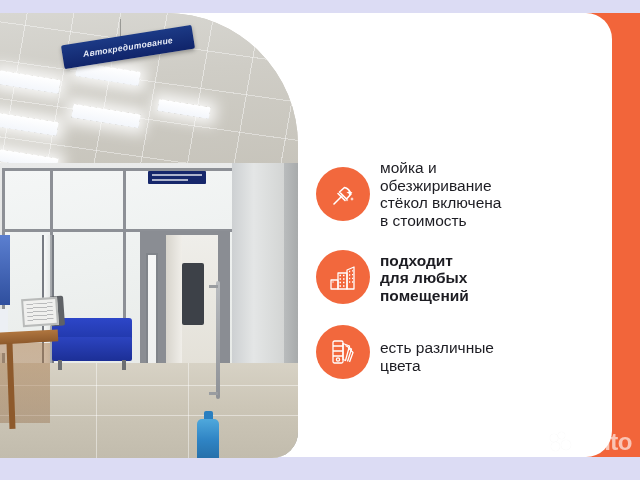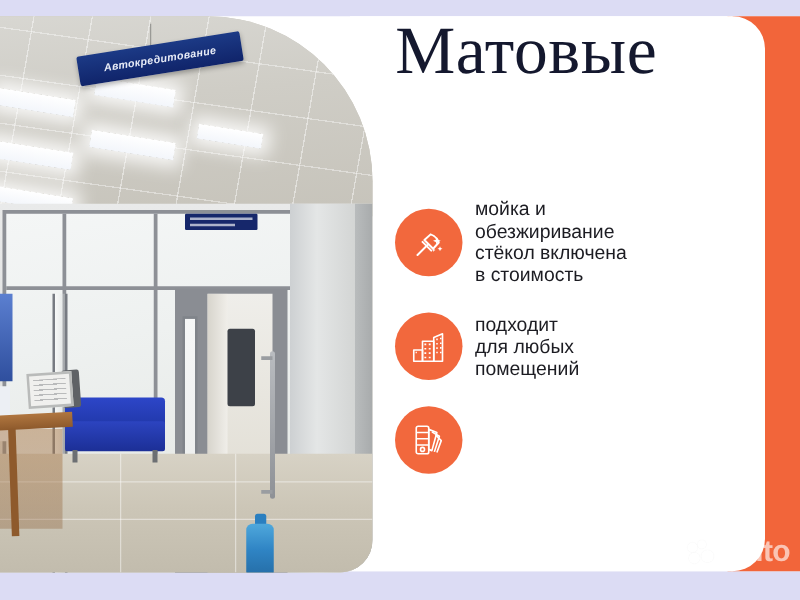--- a/index.html
+++ b/index.html
@@ -336,21 +336,21 @@
   .feat-text {
     color: #1c1c22;
     font-size: 15.5px;
     line-height: 1.14;
     font-weight: 400;
     padding-top: 1px;
     white-space: pre-line;
   }
   .feature:nth-child(2) .feat-icon { margin-top: 2px; }
   .feature:nth-child(3) .feat-icon { margin-top: 2px; }
-  .feature:nth-child(2) .feat-text { padding-top: 4px; }
+  .feature:nth-child(2) .feat-text { padding-top: 4px; font-weight: bold; }
   .feature:nth-child(3) .feat-text { padding-top: 12px; }
 
   
   .badge {
     position: absolute;
     left: 8px; top: 381px;
     height: 46px;
     padding: 0 22px 0 12px;
     background: #ffffff;
     border-radius: 23px;
@@ -475,21 +475,20 @@
 
     </div>
   </div>
 
   <div class="white-fill"></div>
 
   <div class="orange-band"></div>
   <div class="white-pill"></div>
 
   <div class="headline">
-    <span class="l1">Матовые</span>
   </div>
 
   <div class="features">
 
     <div class="feature">
       <div class="feat-icon">
         <svg width="32" height="32" viewBox="0 0 32 32" fill="none" stroke="#ffffff" stroke-width="1.6" stroke-linecap="round" stroke-linejoin="round">
           <path d="M7 26 L15 18"></path>
           <path d="M12.5 14 L19.5 21 L24 16 C24 16 22 10.5 17.5 9.5 Z" fill="none"></path>
           <path d="M11 15.5 L18 22.5"></path>
@@ -524,20 +523,22 @@
       <div class="feat-icon">
         <svg width="32" height="32" viewBox="0 0 32 32" fill="none" stroke="#ffffff" stroke-width="1.3" stroke-linejoin="round">
           <rect x="6" y="5" width="10" height="22" rx="1.5"></rect>
           <path d="M6 10h10M6 15h10M6 20h10"></path>
           <circle cx="11" cy="23.5" r="1.6"></circle>
           <path d="M16 7.5 L22.5 10 L18.5 24.5 L16 23.5 Z"></path>
           <path d="M18.5 9.5 L24.5 13 L20.5 25.5"></path>
           <path d="M21.5 12 L26 16.5 L22.5 26"></path>
         </svg>
       </div>
+      <div class="feat-text">есть различные
+цвета</div>
     </div>
 
   </div>
 
 
   <div class="bar bar-top"></div>
   <div class="bar bar-bottom"></div>
 
   <div class="watermark">
     <div class="wm-dots">

